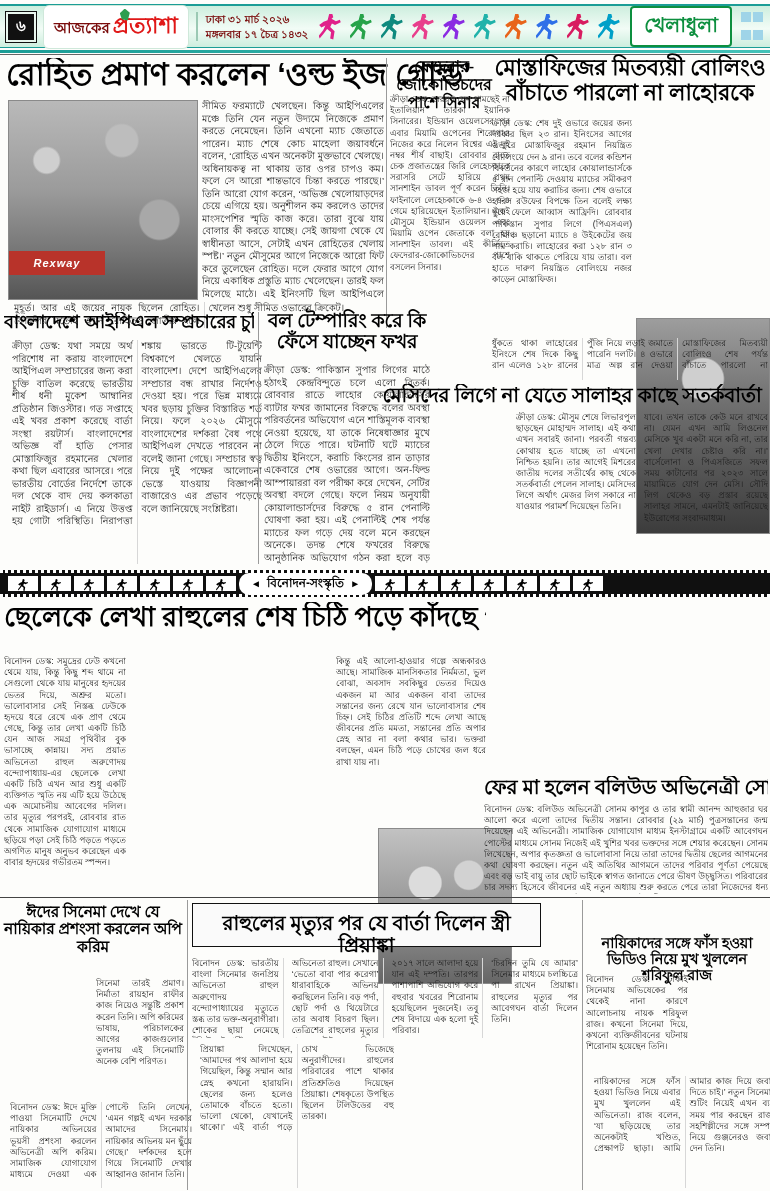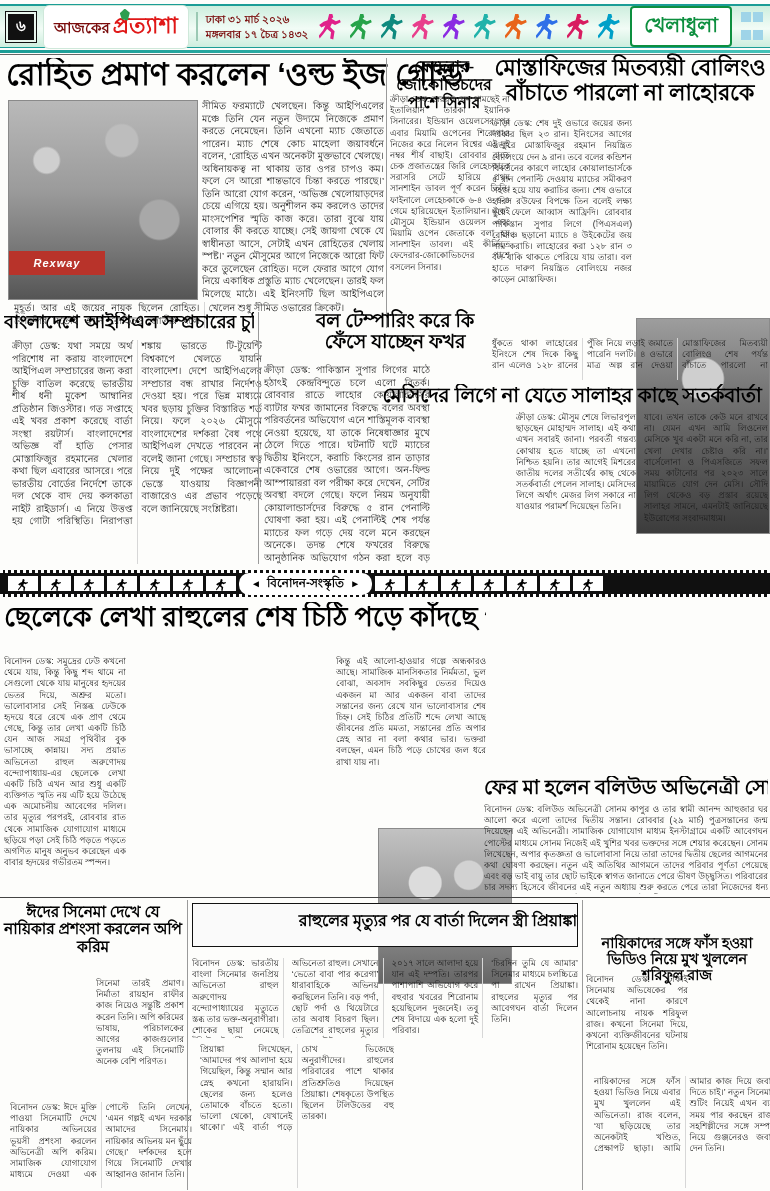--- a/index.html
+++ b/index.html
@@ -118,21 +118,21 @@
   <div class="abs headline hl-center" style="left:492px;top:56px;width:276px;height:58px;font-size:22px;">মোস্তাফিজের মিতব্যয়ী বোলিংও বাঁচাতে পারলো না লাহোরকে</div>
   <div class="abs body-sm" style="left:492px;top:118px;width:140px;height:214px;">ক্রীড়া ডেস্ক: শেষ দুই ওভারে জয়ের জন্য দরকার ছিল ২৩ রান। ইনিংসের আগের ওভারে মোস্তাফিজুর রহমান নিয়ন্ত্রিত বোলিংয়ে দেন ৯ রান। তবে বলের কন্ডিশন বিবর্তনের কারণে লাহোর কোয়ালান্ডার্সকে ৫ রান পেনাল্টি দেওয়ায় ম্যাচের সমীকরণ সহজ হয়ে যায় করাচির জন্য। শেষ ওভারে হারিস রউফের বিপক্ষে তিন বলেই লক্ষ্য ছুঁয়ে ফেলে আব্বাস আফ্রিদি। রোববার পাকিস্তান সুপার লিগে (পিএসএল) রোমাঞ্চ ছড়ানো ম্যাচে ৪ উইকেটের জয় পায় করাচি। লাহোরের করা ১২৮ রান ৩ বল বাকি থাকতে পেরিয়ে যায় তারা। বল হাতে দারুণ নিয়ন্ত্রিত বোলিংয়ে নজর কাড়েন মোস্তাফিজ।</div>
   <div class="abs photo gray-dark" style="left:636px;top:118px;width:132px;height:214px;"></div>
   <div class="abs body-sm cols-3" style="left:492px;top:338px;width:276px;height:42px;">ধুঁকতে থাকা লাহোরের ইনিংসে শেষ দিকে কিছু রান এলেও ১২৮ রানের পুঁজি নিয়ে লড়াই জমাতে পারেনি দলটি। ৪ ওভারে মাত্র অল্প রান দেওয়া মোস্তাফিজের মিতব্যয়ী বোলিংও শেষ পর্যন্ত বাঁচাতে পারলো না লাহোরকে। এই হারে পয়েন্ট তালিকায় আরো পিছিয়ে পড়লো লাহোর কোয়ালান্ডার্স।</div>
 
   <div class="abs headline hl-center nowrap" style="left:4px;top:312px;width:250px;height:24px;font-size:18px;">বাংলাদেশে আইপিএল সম্প্রচারের চুক্তি বাতিল</div>
   <div class="abs body-text cols-2" style="left:4px;top:340px;width:250px;height:224px;">ক্রীড়া ডেস্ক: যথা সময়ে অর্থ পরিশোধ না করায় বাংলাদেশে আইপিএল সম্প্রচারের জন্য করা চুক্তি বাতিল করেছে ভারতীয় শীর্ষ ধনী মুকেশ আম্বানির প্রতিষ্ঠান জিওস্টার। গত সপ্তাহে এই খবর প্রকাশ করেছে বার্তা সংস্থা রয়টার্স। বাংলাদেশের অভিজ্ঞ বাঁ হাতি পেসার মোস্তাফিজুর রহমানের খেলার কথা ছিল এবারের আসরে। পরে ভারতীয় বোর্ডের নির্দেশে তাকে দল থেকে বাদ দেয় কলকাতা নাইট রাইডার্স। এ নিয়ে উত্তপ্ত হয় গোটা পরিস্থিতি। নিরাপত্তা শঙ্কায় ভারতে টি-টুয়েন্টি বিশ্বকাপে খেলতে যায়নি বাংলাদেশ। দেশে আইপিএলের সম্প্রচার বন্ধ রাখার নির্দেশও দেওয়া হয়। পরে ভিন্ন মাধ্যমে খবর ছড়ায় চুক্তির বিস্তারিত শর্ত নিয়ে। ফলে ২০২৬ মৌসুমে বাংলাদেশের দর্শকরা বৈধ পথে আইপিএল দেখতে পারবেন না বলেই জানা গেছে। সম্প্রচার স্বত্ব নিয়ে দুই পক্ষের আলোচনা ভেস্তে যাওয়ায় বিজ্ঞাপনী বাজারেও এর প্রভাব পড়েছে বলে জানিয়েছে সংশ্লিষ্টরা।</div>
 
   <div class="abs vline" style="left:258px;top:312px;height:252px;"></div>
 
-  <div class="abs headline hl-center" style="left:264px;top:310px;width:166px;height:50px;font-size:19px;margin-left:48px;">
+  <div class="abs headline hl-center" style="left:264px;top:310px;width:166px;height:50px;font-size:19px;">
     <div>বল টেম্পারিং করে কি</div>
     <div>ফেঁসে যাচ্ছেন ফখর</div>
   </div>
   <div class="abs body-text" style="left:264px;top:364px;width:166px;height:200px;">ক্রীড়া ডেস্ক: পাকিস্তান সুপার লিগের মাঠে হঠাৎই কেন্দ্রবিন্দুতে চলে এলো বিতর্ক। রোববার রাতে লাহোর কোয়ালান্ডার্সের ব্যাটার ফখর জামানের বিরুদ্ধে বলের অবস্থা পরিবর্তনের অভিযোগ এনে শাস্তিমূলক ব্যবস্থা নেওয়া হয়েছে, যা তাকে নিষেধাজ্ঞার মুখে ঠেলে দিতে পারে। ঘটনাটি ঘটে ম্যাচের দ্বিতীয় ইনিংসে, করাচি কিংসের রান তাড়ার একেবারে শেষ ওভারের আগে। অন-ফিল্ড আম্পায়াররা বল পরীক্ষা করে দেখেন, সেটির অবস্থা বদলে গেছে। ফলে নিয়ম অনুযায়ী কোয়ালান্ডার্সদের বিরুদ্ধে ৫ রান পেনাল্টি ঘোষণা করা হয়। এই পেনাল্টিই শেষ পর্যন্ত ম্যাচের ফল গড়ে দেয় বলে মনে করছেন অনেকে। তদন্ত শেষে ফখরের বিরুদ্ধে আনুষ্ঠানিক অভিযোগ গঠন করা হলে বড় শাস্তির মুখে পড়তে পারেন এই ব্যাটার।</div>
 
   <div class="abs headline hl-center nowrap" style="left:376px;top:384px;width:392px;height:24px;font-size:20px;">মেসিদের লিগে না যেতে সালাহর কাছে সতর্কবার্তা</div>
   <div class="abs photo gray-mid" style="left:378px;top:412px;width:132px;height:154px;"></div>
   <div class="abs body-sm" style="left:516px;top:412px;width:120px;height:154px;">ক্রীড়া ডেস্ক: মৌসুম শেষে লিভারপুল ছাড়ছেন মোহাম্মদ সালাহ। এই কথা এখন সবারই জানা। পরবর্তী গন্তব্য কোথায় হতে যাচ্ছে তা এখনো নিশ্চিত হয়নি। তার আগেই মিশরের জাতীয় দলের সতীর্থের কাছ থেকে সতর্কবার্তা পেলেন সালাহ। মেসিদের লিগে অর্থাৎ মেজর লিগ সকারে না যাওয়ার পরামর্শ দিয়েছেন তিনি।</div>
   <div class="abs body-sm" style="left:644px;top:412px;width:124px;height:154px;">যাবে। তখন তাকে কেউ মনে রাখবে না। যেমন এখন আমি লিওনেল মেসিকে খুব একটা মনে করি না, তার খেলা দেখার চেষ্টাও করি না।’ বার্সেলোনা ও পিএসজিতে সফল সময় কাটানোর পর ২০২৩ সালে মায়ামিতে যোগ দেন মেসি। সৌদি লিগ থেকেও বড় প্রস্তাব রয়েছে সালাহর সামনে, এমনটাই জানিয়েছে ইউরোপের সংবাদমাধ্যম।</div>
 
@@ -201,22 +201,22 @@
 
   <div class="abs hline" style="left:0;top:897px;width:770px;"></div>
 
   <div class="abs headline hl-center" style="left:2px;top:903px;width:182px;height:66px;font-size:15.5px;">ঈদের সিনেমা দেখে যে নায়িকার প্রশংসা করলেন অপি করিম</div>
 
   <div class="abs body-sm cols-2" style="left:2px;top:1102px;width:182px;height:86px;">বিনোদন ডেস্ক: ঈদে মুক্তি পাওয়া সিনেমাটি দেখে নায়িকার অভিনয়ের ভূয়সী প্রশংসা করলেন অভিনেত্রী অপি করিম। সামাজিক যোগাযোগ মাধ্যমে দেওয়া এক পোস্টে তিনি লেখেন, ‘এমন গল্পই এখন দরকার আমাদের সিনেমায়। নায়িকার অভিনয় মন ছুঁয়ে গেছে।’ দর্শকদের হলে গিয়ে সিনেমাটি দেখার আহ্বানও জানান তিনি।</div>
   <div class="abs body-sm" style="left:96px;top:978px;width:88px;height:118px;">সিনেমা তারই প্রমাণ। নির্মাতা রায়হান রাফীর কাজ নিয়েও সন্তুষ্টি প্রকাশ করেন তিনি। অপি করিমের ভাষায়, পরিচালকের আগের কাজগুলোর তুলনায় এই সিনেমাটি অনেক বেশি পরিণত।</div>
 
   <div class="abs vline" style="left:187px;top:900px;height:290px;"></div>
 
-  <div class="abs headline hl-center" style="left:192px;top:903px;width:386px;height:44px;font-size:16px;
-       border:1.5px solid #111;box-sizing:border-box;padding-top:8px;background:#fafafa;text-align:right;">রাহুলের মৃত্যুর পর যে বার্তা দিলেন স্ত্রী প্রিয়াঙ্কা</div>
+  <div class="abs headline hl-center" style="left:192px;top:903px;width:349px;height:44px;font-size:20px;
+       border:1.5px solid #111;box-sizing:border-box;padding-top:8px;background:#fafafa;">রাহুলের মৃত্যুর পর যে বার্তা দিলেন স্ত্রী প্রিয়াঙ্কা</div>
   <div class="abs" style="left:192px;top:958px;width:386px;height:80px;display:flex;gap:8px;">
     <div class="body-sm" style="flex:1;height:80px;border-right:1px solid #d7d7d7;padding-right:4px;">বিনোদন ডেস্ক: ভারতীয় বাংলা সিনেমার জনপ্রিয় অভিনেতা রাহুল অরুণোদয় বন্দ্যোপাধ্যায়ের মৃত্যুতে স্তব্ধ তার ভক্ত-অনুরাগীরা। শোকের ছায়া নেমেছে টলিউড ইন্ডাস্ট্রিতে।</div>
     <div class="body-sm" style="flex:1;height:80px;border-right:1px solid #d7d7d7;padding-right:4px;">অভিনেতা রাহুল। সেখানে ‘ভেতো বাবা পার করেগা’ ধারাবাহিকে অভিনয় করছিলেন তিনি। বড় পর্দা, ছোট পর্দা ও থিয়েটারে তার অবাধ বিচরণ ছিল। তেত্রিশের রাহুলের মৃত্যুর খবর কেউই মেনে নিতে পারছে না।</div>
     <div class="body-sm" style="flex:1;height:80px;border-right:1px solid #d7d7d7;padding-right:4px;">২০১৭ সালে আলাদা হয়ে যান এই দম্পতি। তারপর পাশাপাশি অভিযোগ করে বহুবার খবরের শিরোনাম হয়েছিলেন দুজনেই। তবু শেষ বিদায়ে এক হলো দুই পরিবার।</div>
     <div class="body-sm" style="flex:1;height:80px;">‘চিরদিন তুমি যে আমার’ সিনেমার মাধ্যমে চলচ্চিত্রে পা রাখেন প্রিয়াঙ্কা। রাহুলের মৃত্যুর পর আবেগঘন বার্তা দিলেন তিনি।</div>
   </div>
   <div class="abs body-sm cols-2" style="left:192px;top:1044px;width:194px;height:144px;">প্রিয়াঙ্কা লিখেছেন, ‘আমাদের পথ আলাদা হয়ে গিয়েছিল, কিন্তু সম্মান আর স্নেহ কখনো হারায়নি। ছেলের জন্য হলেও তোমাকে বাঁচতে হতো। ভালো থেকো, যেখানেই থাকো।’ এই বার্তা পড়ে চোখ ভিজেছে অনুরাগীদের। রাহুলের পরিবারের পাশে থাকার প্রতিশ্রুতিও দিয়েছেন প্রিয়াঙ্কা। শেষকৃত্যে উপস্থিত ছিলেন টলিউডের বহু তারকা।</div>
 
   <div class="abs vline" style="left:582px;top:900px;height:290px;"></div>
 

